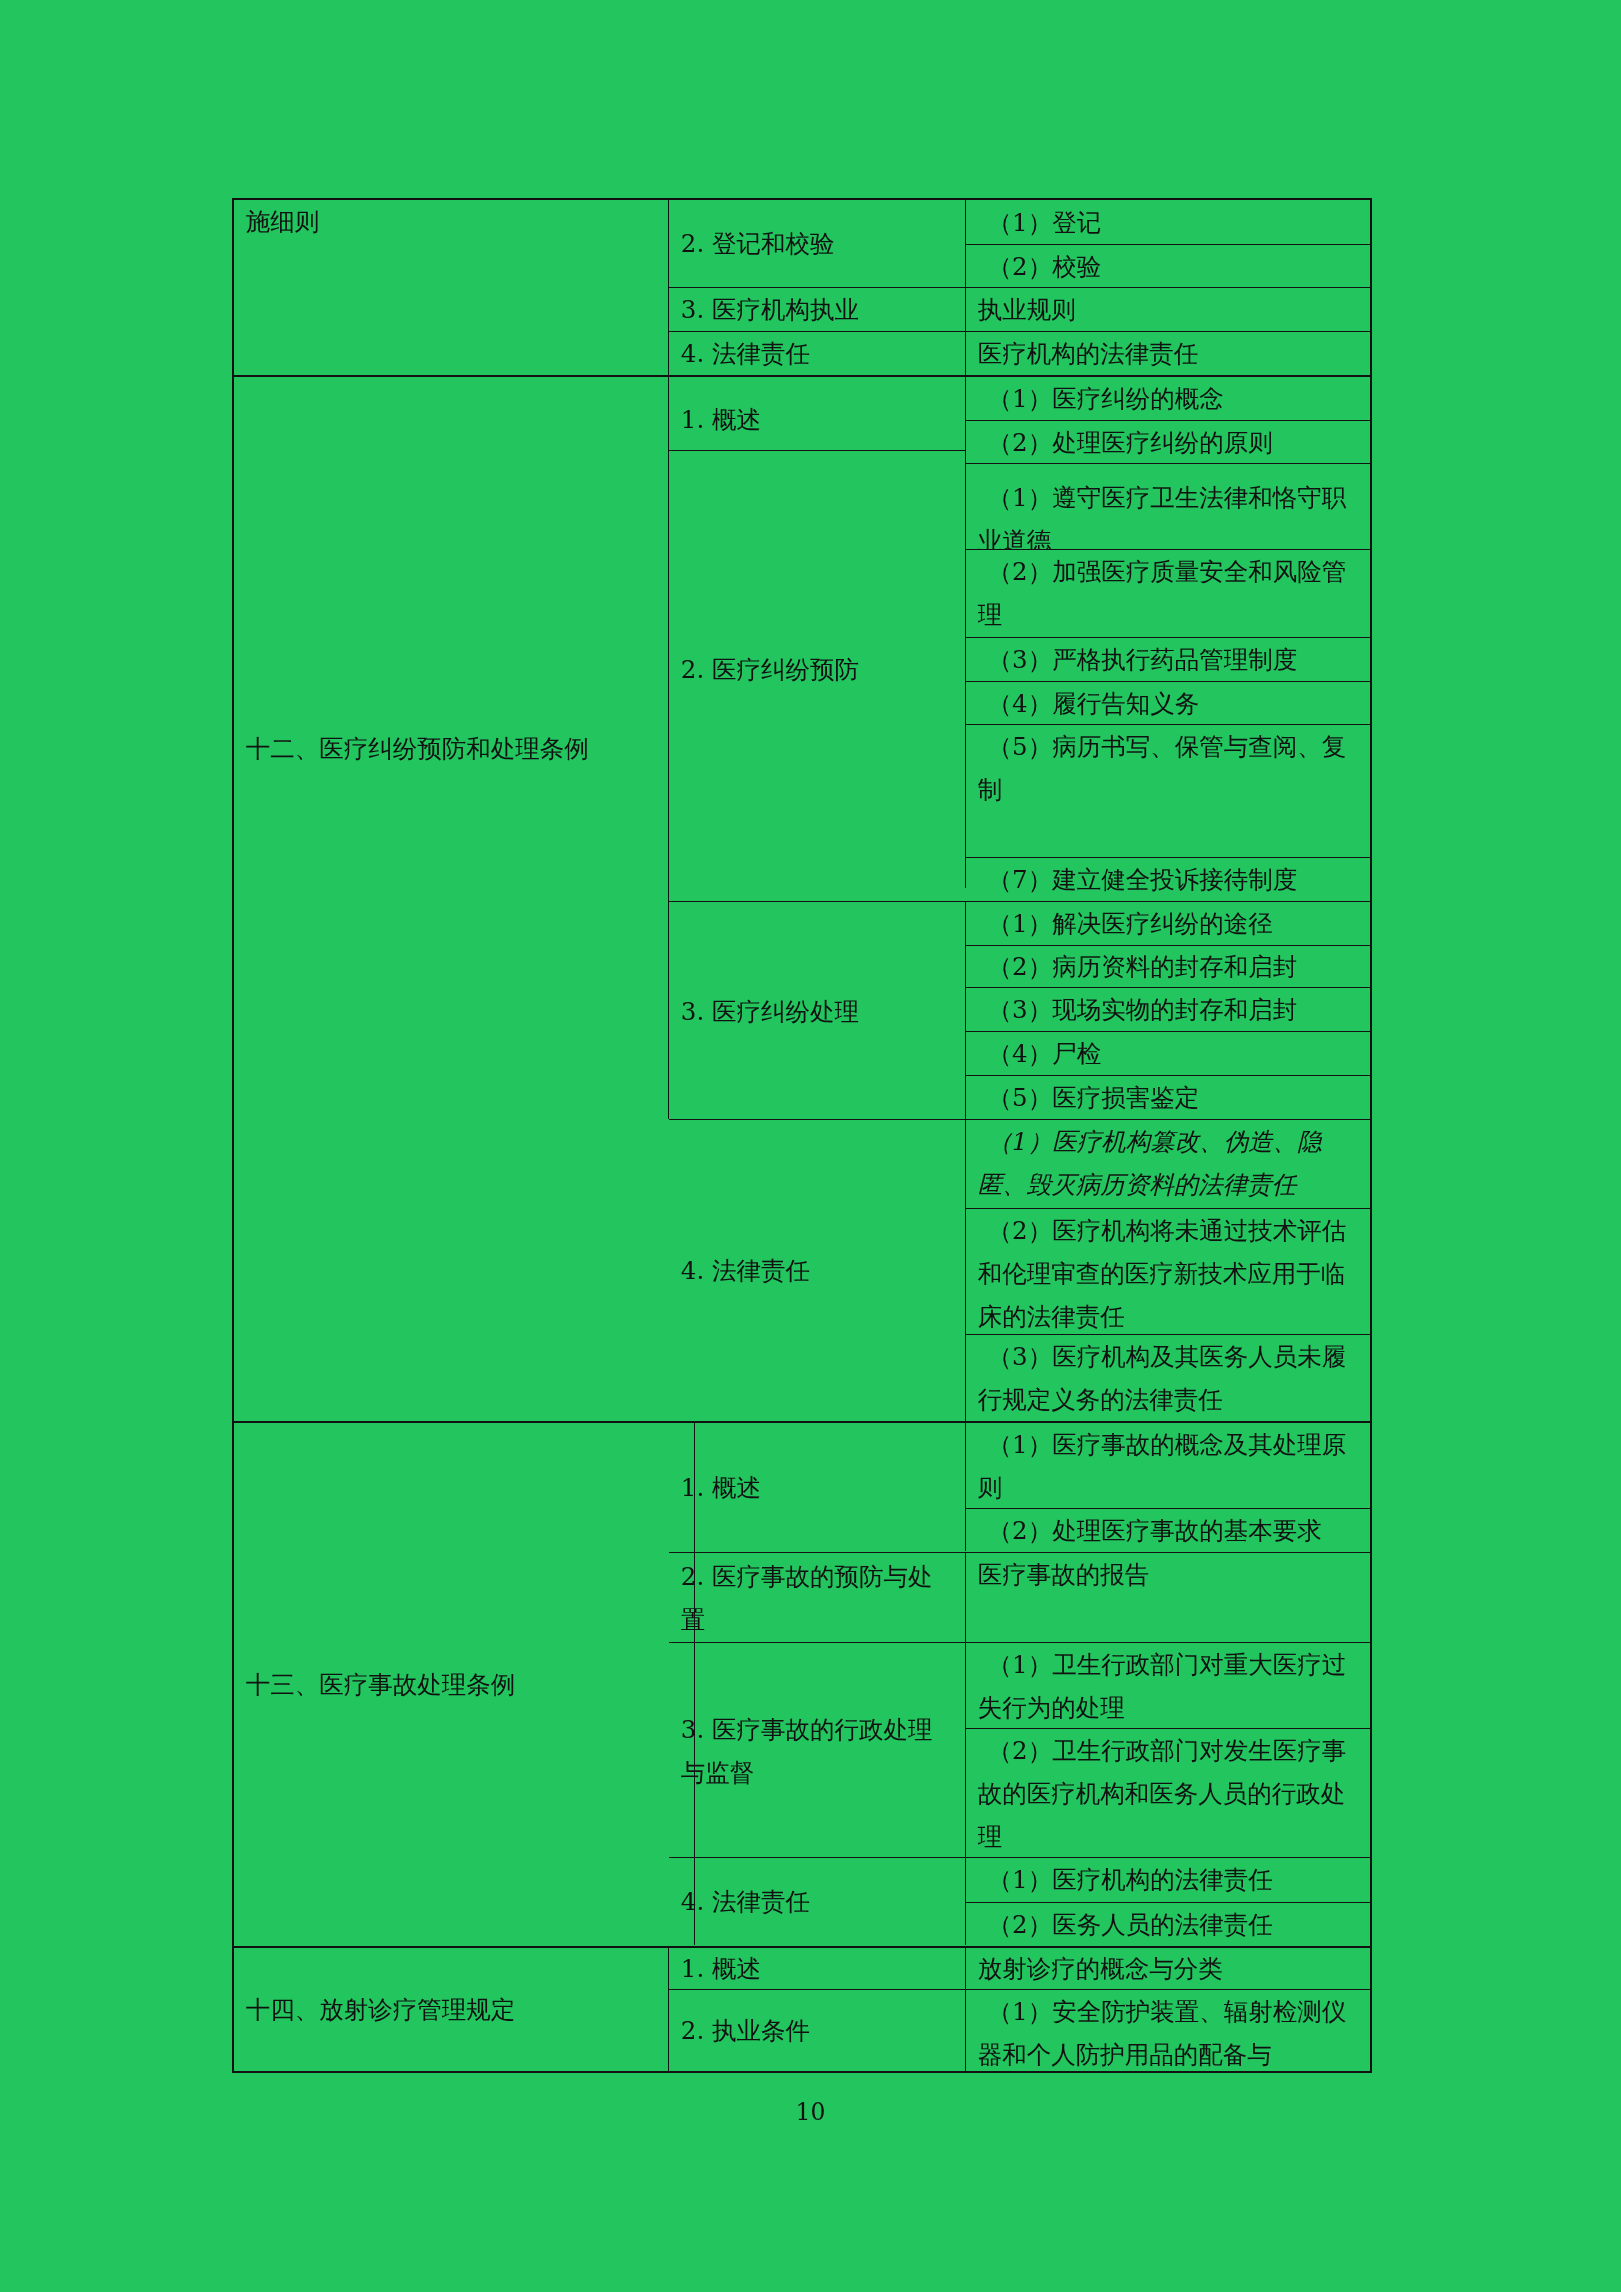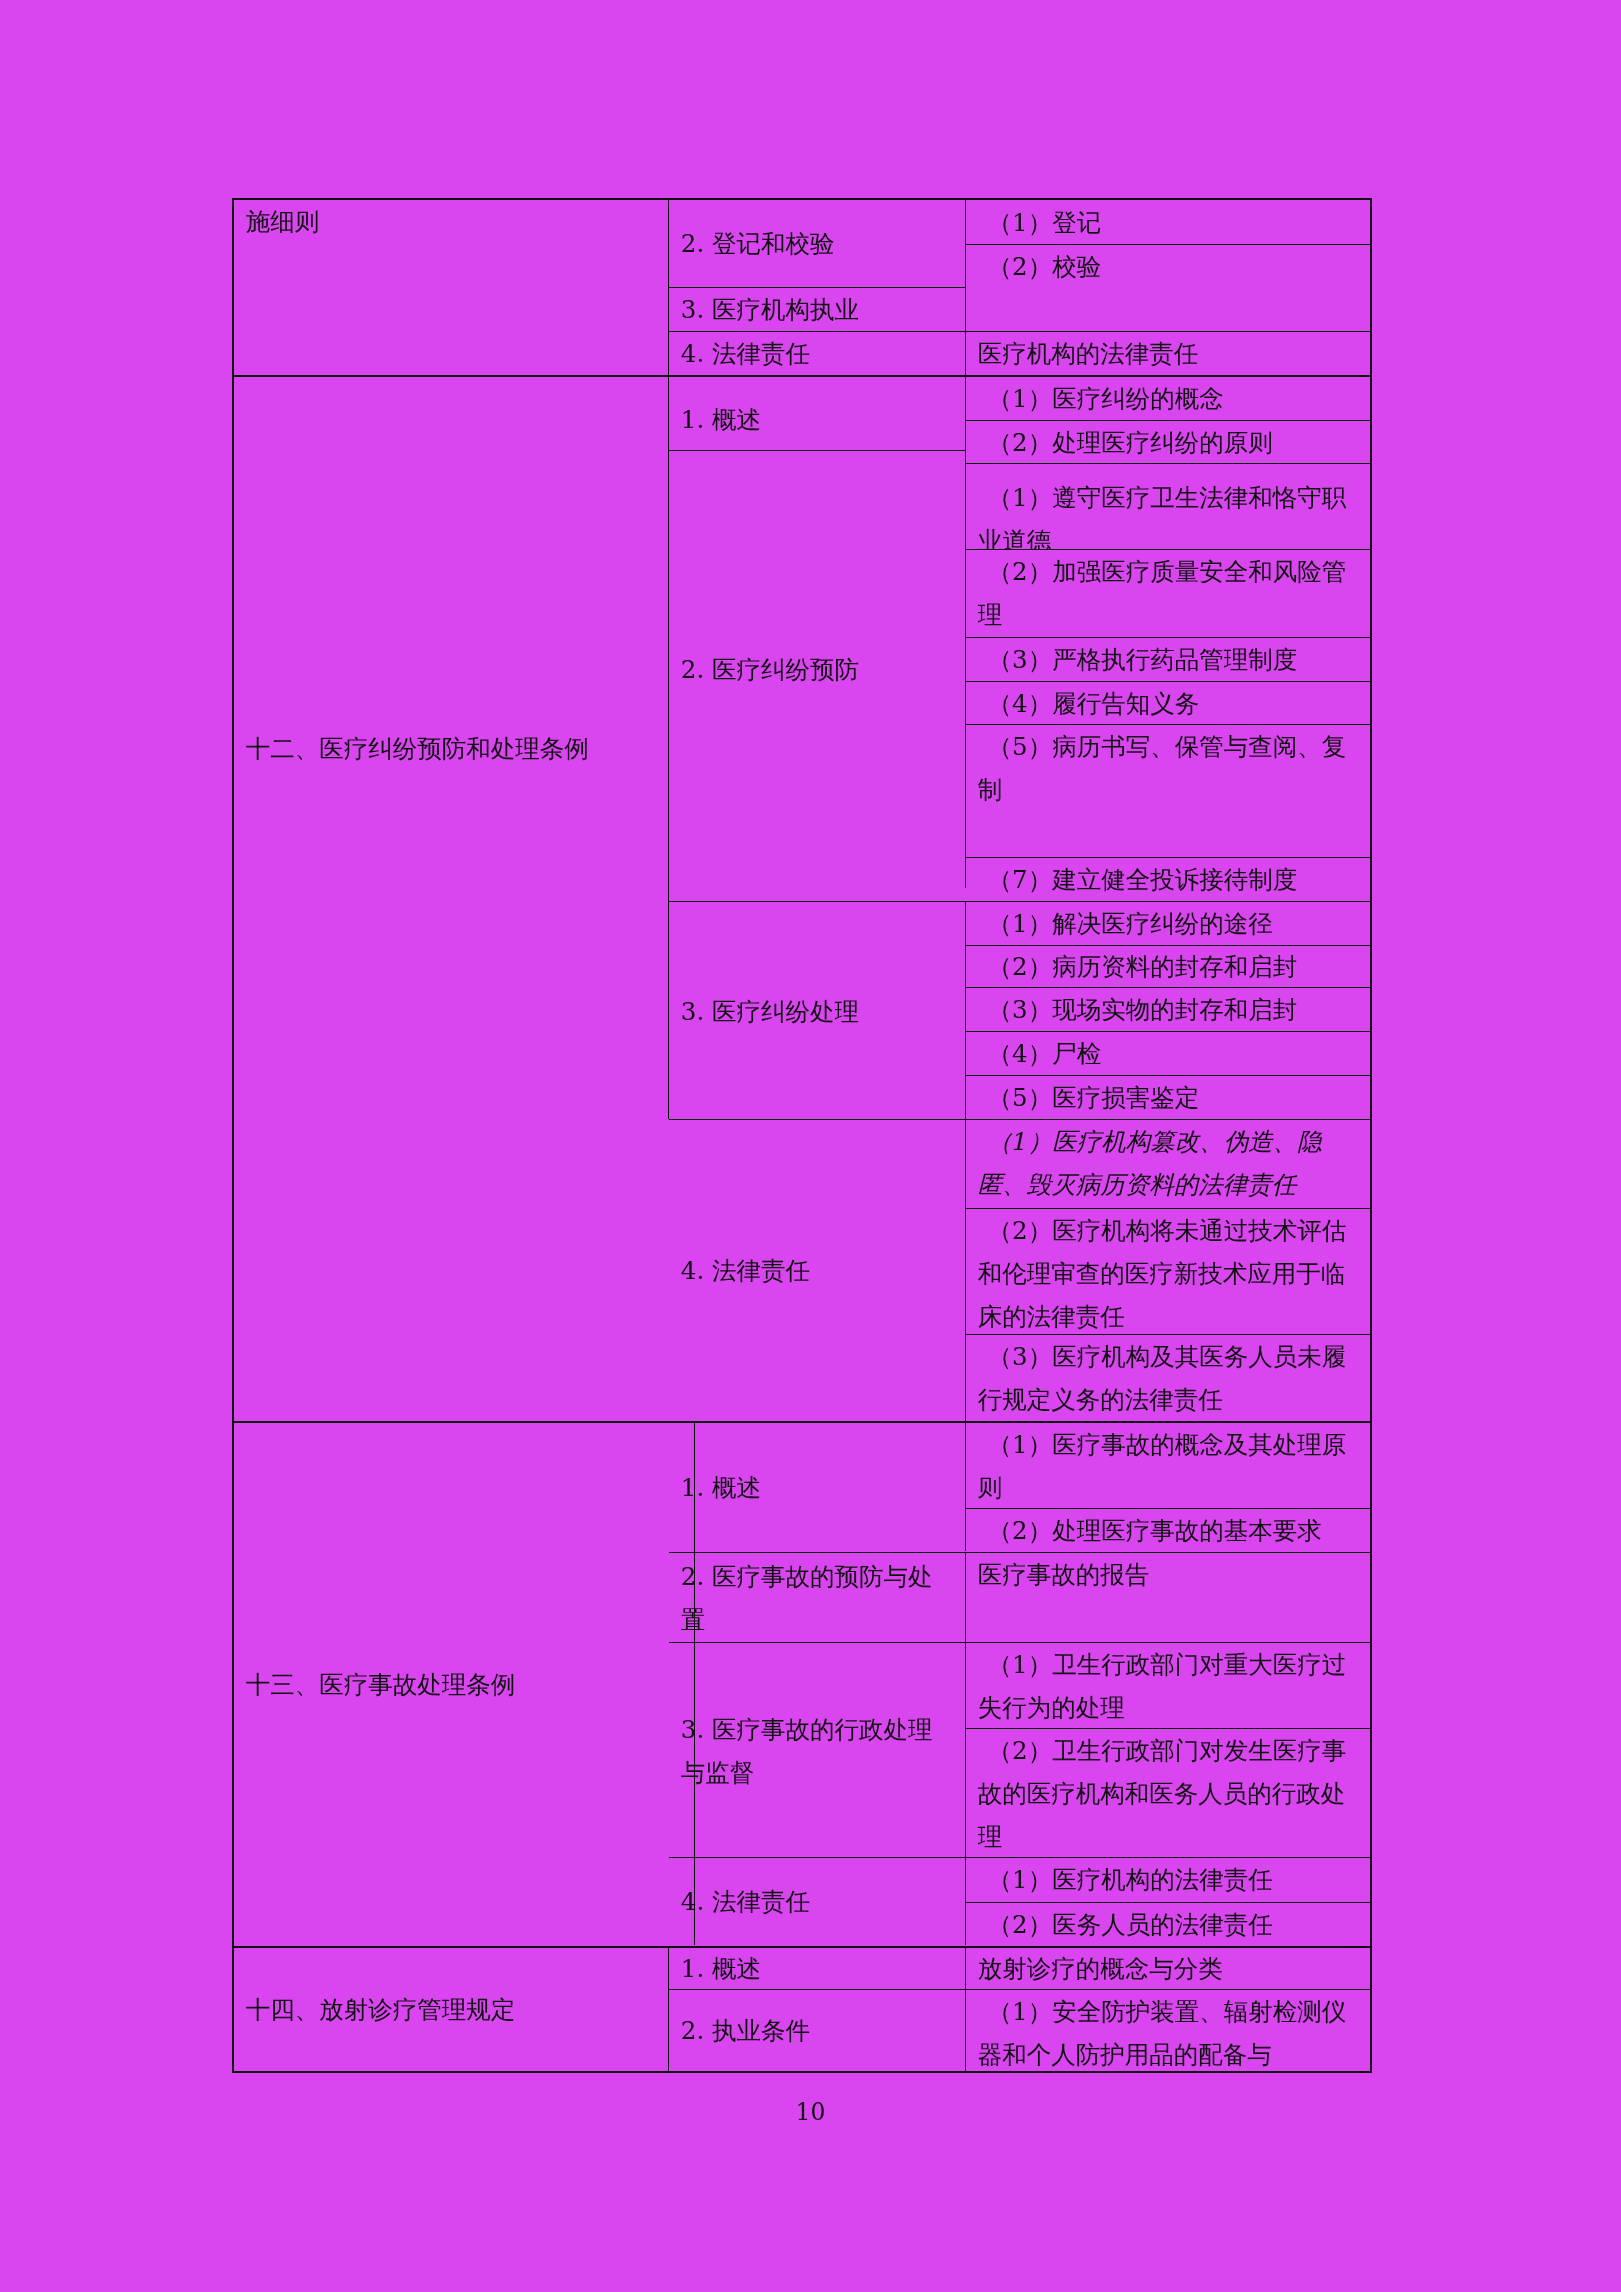--- a/index.html
+++ b/index.html
@@ -1,18 +1,18 @@
 <!DOCTYPE html>
 <html><head>
 <meta charset="utf-8">
 <style>
   html, body { margin: 0; padding: 0; background: #ffffff; }
   body { width: 1621px; height: 2293px; position: relative; overflow: hidden;
          font-family: "DejaVu Serif", "Liberation Serif", serif; color: #111; }
-  #page { position: absolute; left: 0; top: 0; width: 1621px; height: 2293px; background: #d946ef; }
+  #page { position: absolute; left: 0; top: 0; width: 1621px; height: 2293px; background: #22c55e; }
   #tbl { position: absolute; left: 232px; top: 198px; width: 1140px; height: 1875px;
          border: 2px solid #111; box-sizing: border-box; }
   .cell { position: absolute; box-sizing: border-box; font-size: 24.5px; line-height: 43px;
           padding: 0 11.8px; overflow: hidden; }
   .cell.top { border-top: 1.5px solid #111; }
   .cell.sec { border-top: 2px solid #111; }
   .c1 { border-right: 1.5px solid #111; }
   .c2 { border-right: 1.5px solid #111; }
   .vc { display: flex; align-items: center; }
   .pagenum { position: absolute; top: 2098px; left: 0; width: 1621px; text-align: center;
@@ -28,20 +28,23 @@
         <span>2. 登记和校验</span>
       </div>
       <div class="cell vc " style="left: 732px; width: 404px; top: 0px; height: 44px; text-indent: 9.8px;">
         <span>（1）登记</span>
       </div>
       <div class="cell vc top" style="left: 732px; width: 404px; top: 44px; height: 43px; text-indent: 9.8px;">
         <span>（2）校验</span>
       </div>
       <div class="cell c2 vc top" style="left: 435px; width: 297px; top: 87px; height: 44px;">
         <span>3. 医疗机构执业</span>
+      </div>
+      <div class="cell vc top" style="left: 732px; width: 404px; top: 87px; height: 44px;">
+        <span>执业规则</span>
       </div>
       <div class="cell c2 vc top" style="left: 435px; width: 297px; top: 131px; height: 44px;">
         <span>4. 法律责任</span>
       </div>
       <div class="cell vc top" style="left: 732px; width: 404px; top: 131px; height: 44px;">
         <span>医疗机构的法律责任</span>
       </div>
       <div class="cell c1 sec vc" style="left: 0px; width: 435px; top: 175px; height: 744px;">
         <span>十二、医疗纠纷预防和处理条例</span>
       </div>

